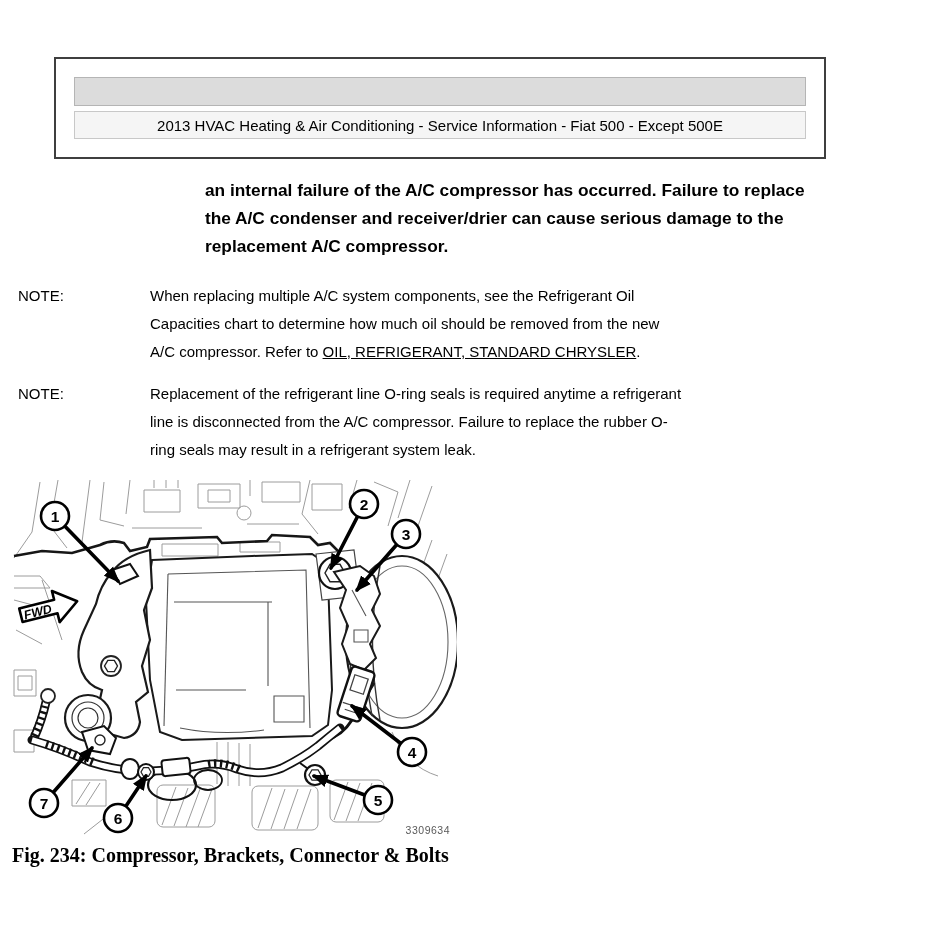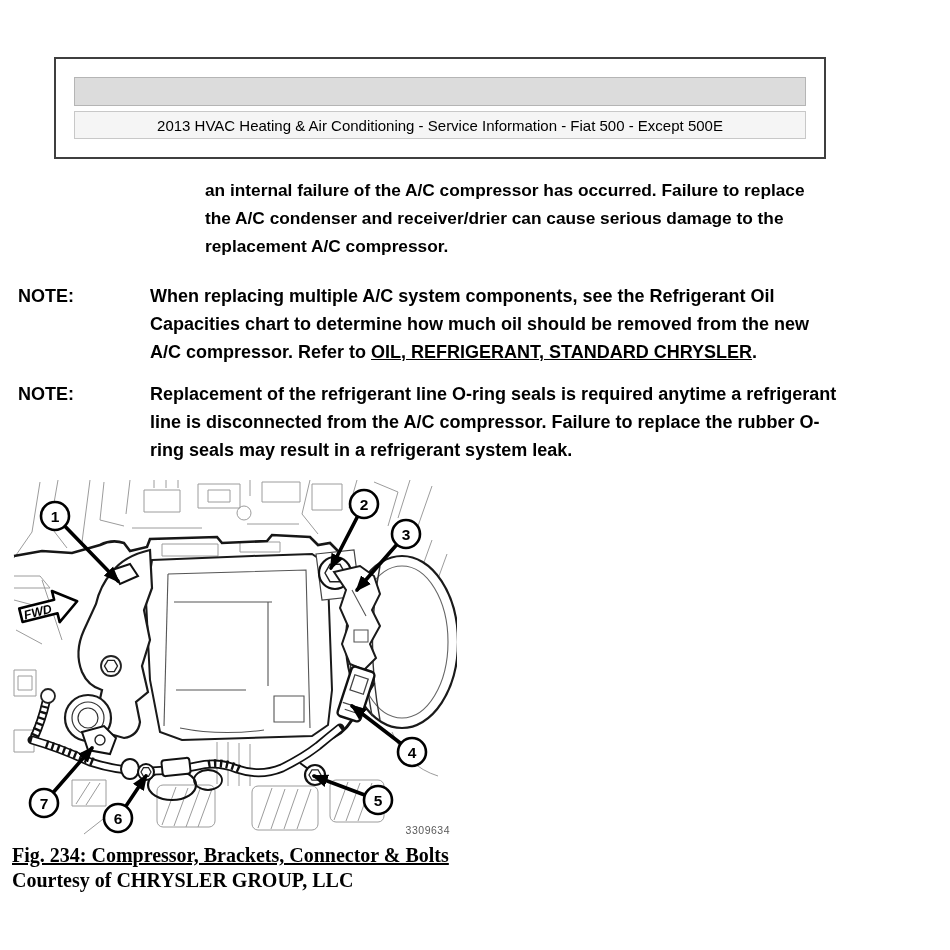--- a/index.html
+++ b/index.html
@@ -10,33 +10,33 @@
   .hdr-box{position:absolute;left:10px;top:57px;width:772px;border:2px solid #3f3f3f;
            background:#fff;padding:18px;box-sizing:border-box;margin-left:44px;}
   .hdr-bar-top{height:27px;background:#dcdcdc;border:1px solid #b5b5b5;margin-bottom:5px;}
   .hdr-bar-title{height:26px;background:#f5f5f5;border:1px solid #c8c8c8;
                  display:flex;align-items:center;justify-content:center;
                  font-size:15px;color:#000;}
 
   
   .intro{position:absolute;left:205px;top:176px;width:780px;
          font-size:17.3px;font-weight:bold;line-height:28px;white-space:pre-line;}
-  .note{position:absolute;left:18px;width:927px;font-size:18px;font-weight:bold;line-height:28px;}
+  .note{position:absolute;left:18px;width:927px;font-size:15px;font-weight:normal;line-height:28px;}
   .note-label{position:absolute;left:0;top:0;}
   .note-text{margin-left:132px;width:805px;white-space:pre-line;}
   .note1{top:282px;}
   .note2{top:380px;}
   .proc-link{text-decoration:underline;cursor:pointer;}
 
   
   .diagram{position:absolute;left:12px;top:480px;width:445px;height:365px;}
   .diagram svg{font-family:"Liberation Sans",sans-serif;}
   .caption{position:absolute;left:12px;top:843px;font-family:"Liberation Serif",serif;
            font-weight:bold;font-size:20px;line-height:25px;}
-  .caption .fig-title{text-decoration:underline;cursor:pointer;}
+  .caption .fig-title{cursor:pointer;}
 </style>
 </head>
 <body>
 
 <div class="page">
 
   <div class="hdr-box">
     <div class="hdr-bar-top"></div>
     <div class="hdr-bar-title">
       <span>2013 HVAC Heating &amp; Air Conditioning - Service Information - Fiat 500 - Except 500E</span>
@@ -222,16 +222,15 @@
           <text x="32" y="328.5">7</text>
           </g>
       </g>
 
       <text x="438" y="354" text-anchor="end" font-size="10.5" fill="#5a5a5a" letter-spacing="0.5">3309634</text>
     </svg>
   </div>
 
   <div class="caption">
     <div class="fig-title">Fig. 234: Compressor, Brackets, Connector &amp; Bolts</div>
-    <div>Courtesy of CHRYSLER GROUP, LLC</div>
   </div>
 
 </div>
 
 </body></html>

